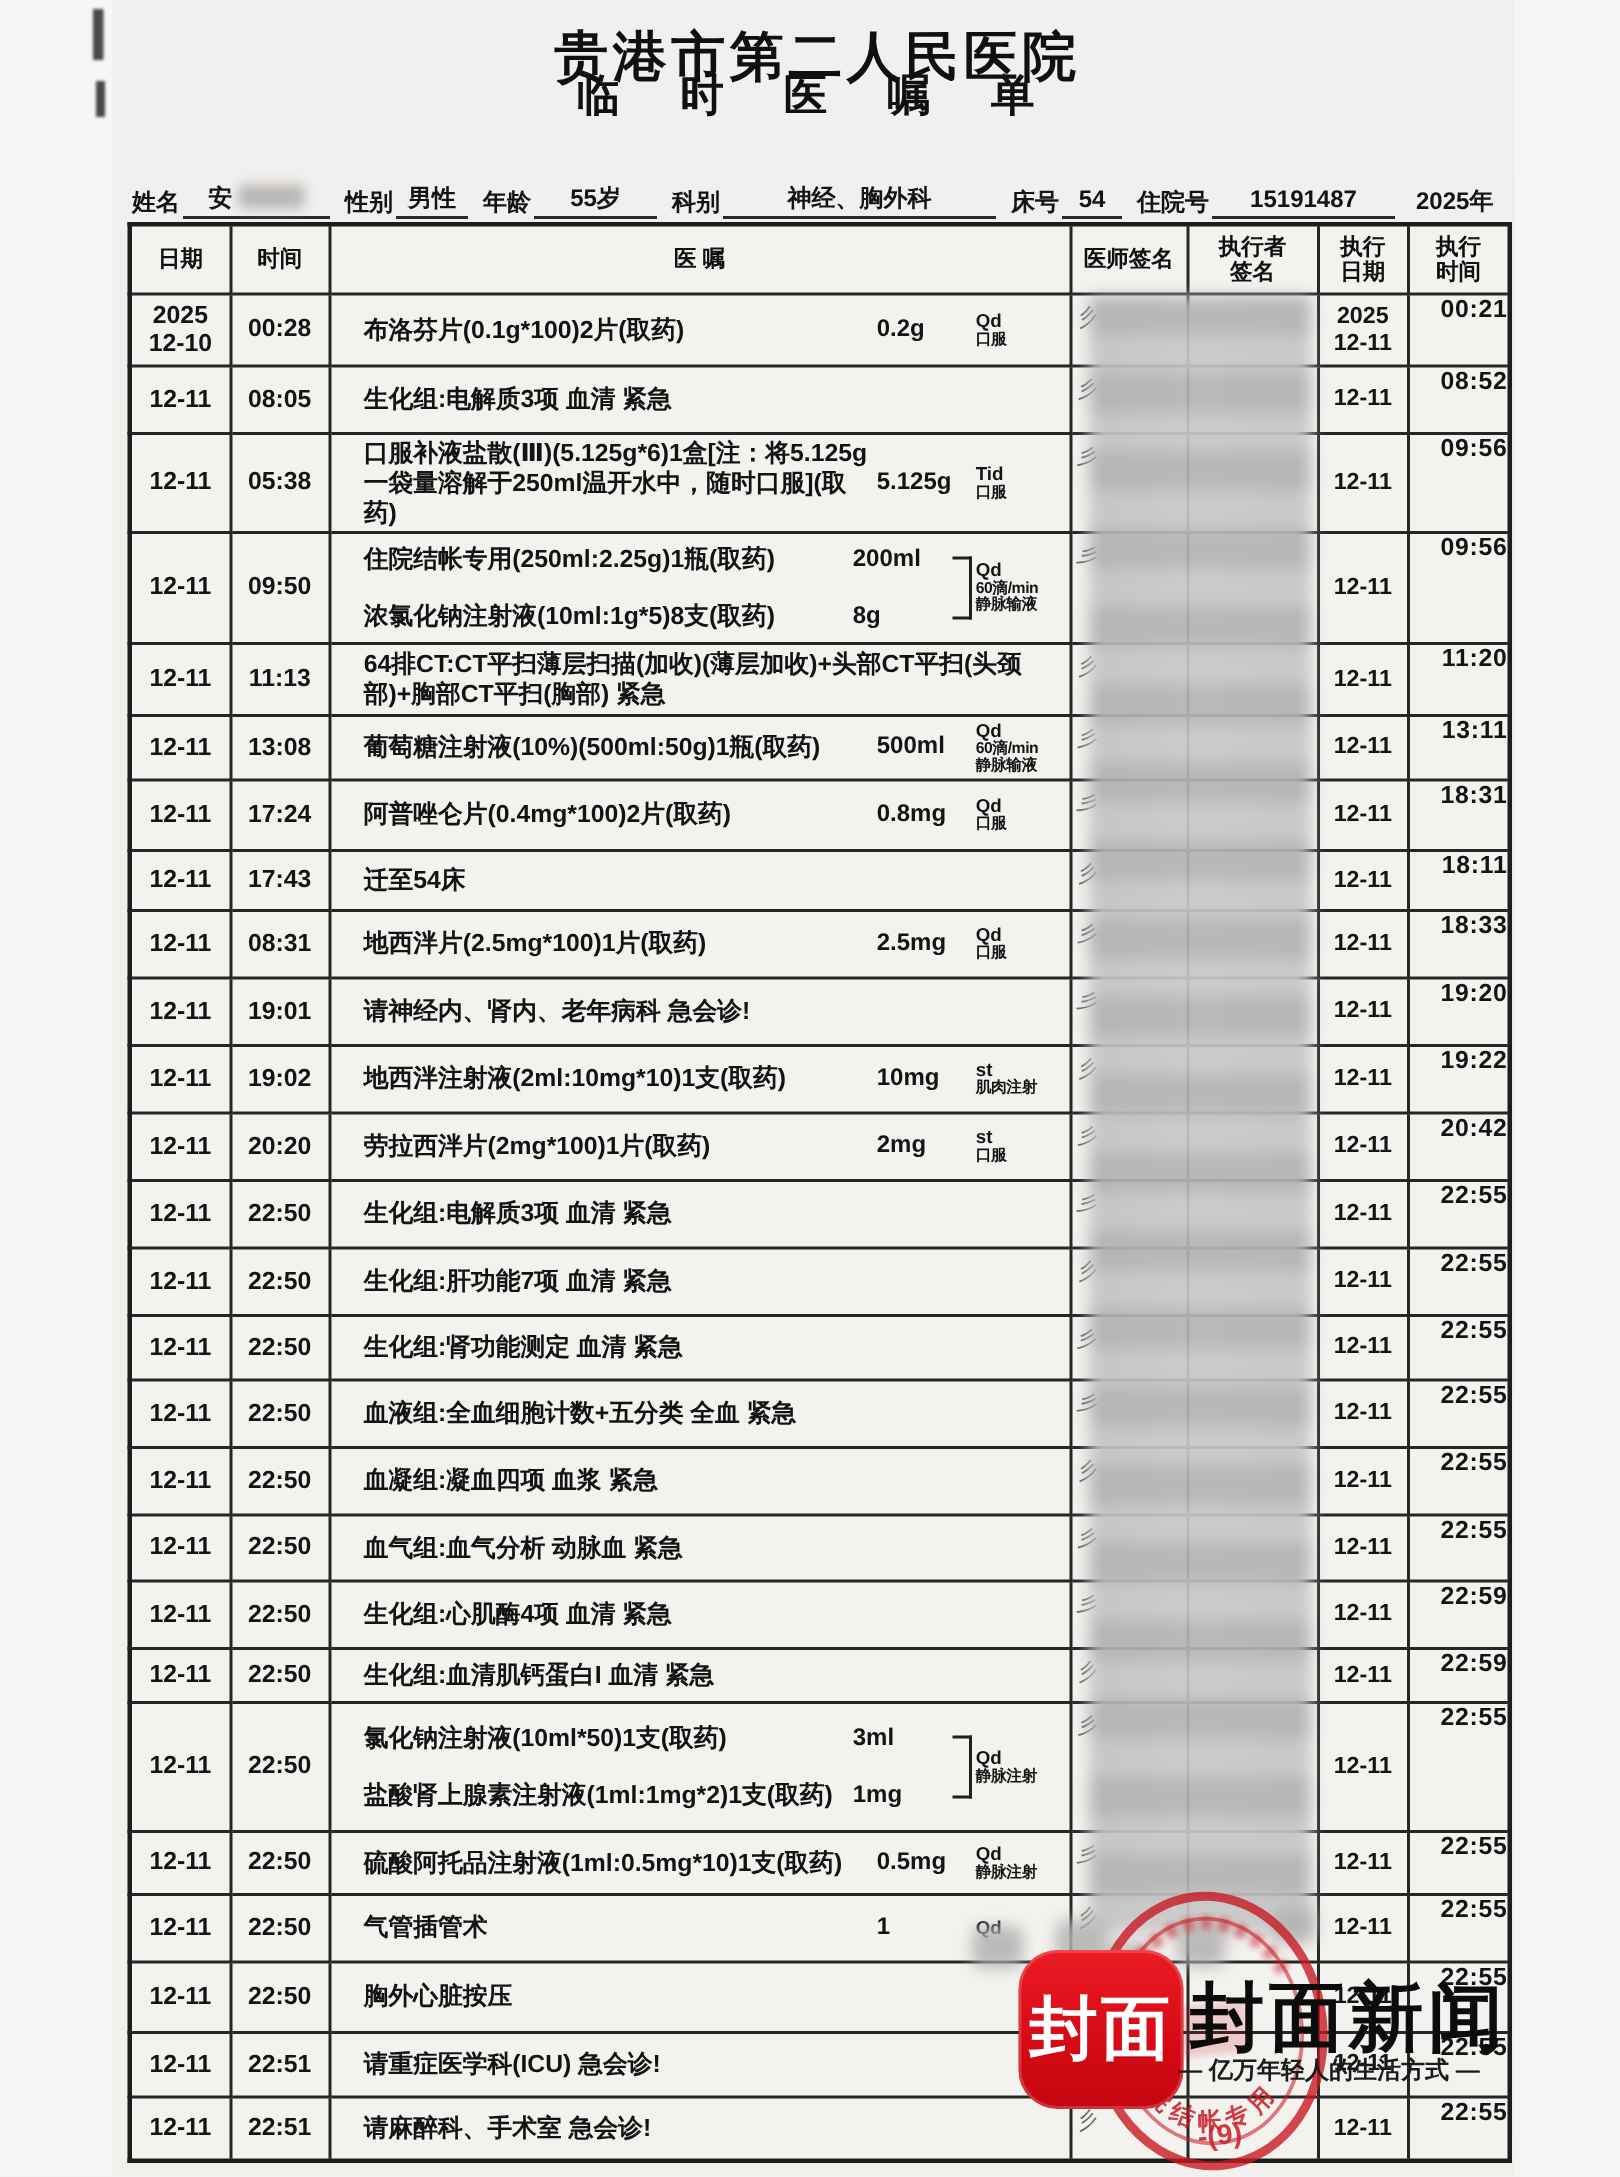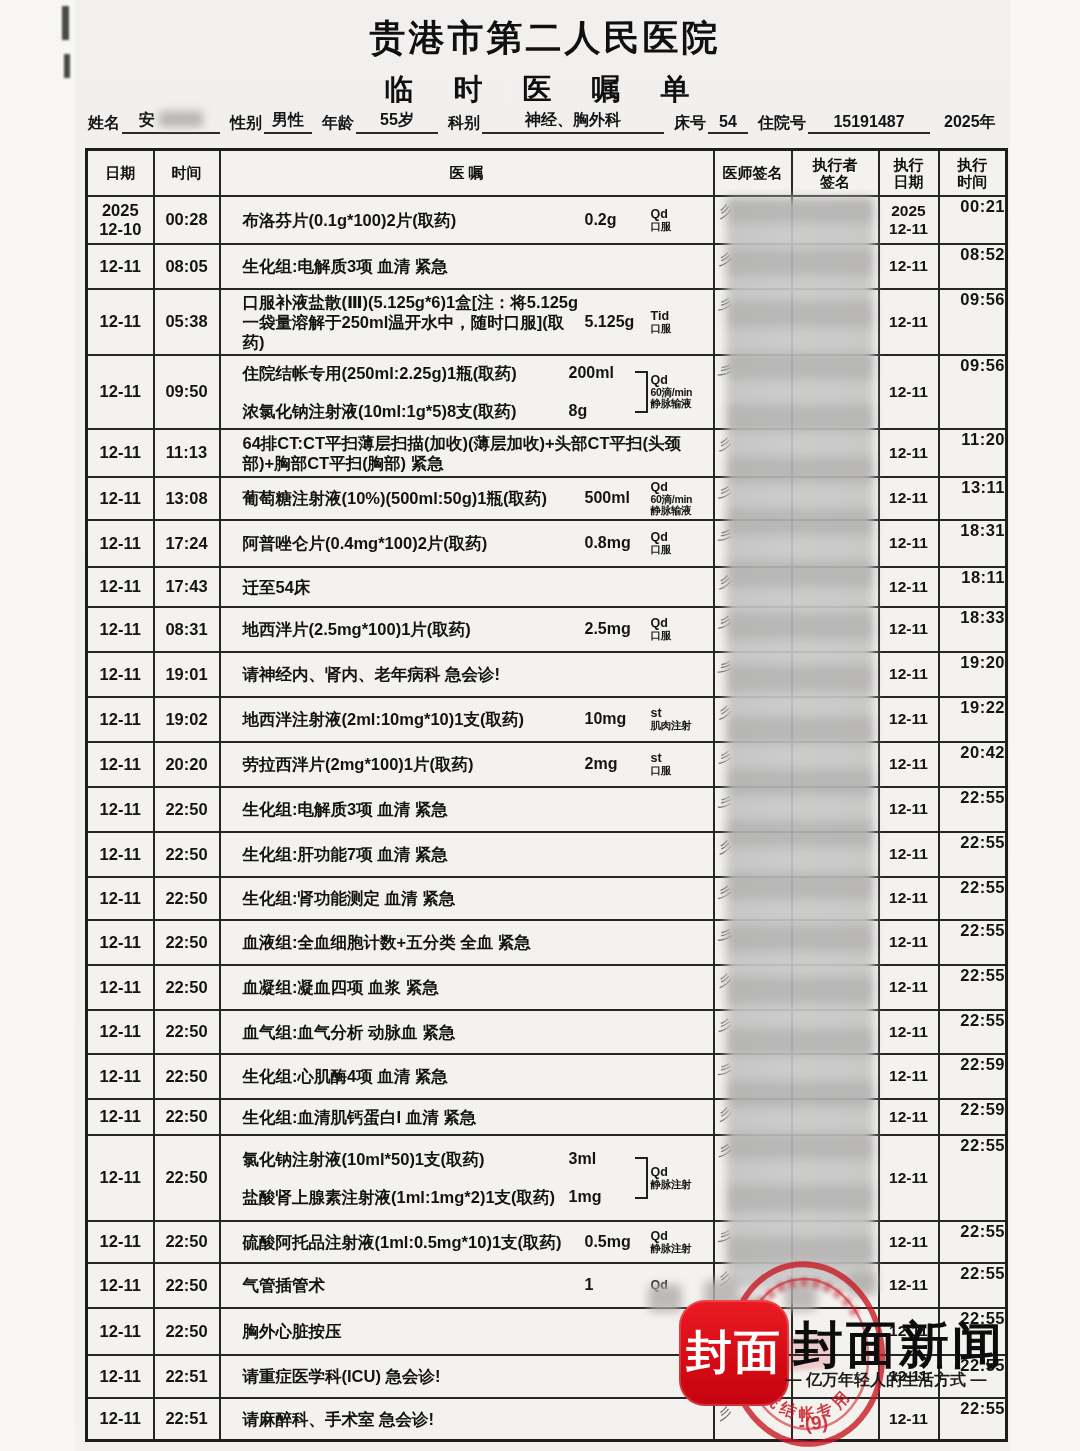--- a/index.html
+++ b/index.html
@@ -5,25 +5,25 @@
   html,body{margin:0;padding:0;}
   body{width:1080px;height:1451px;position:relative;overflow:hidden;
        background:#f7f6f5;font-family:"Liberation Sans","DejaVu Sans",sans-serif;color:#141414;}
   .paper{position:absolute;left:75px;top:0;width:935px;height:1451px;
          background:linear-gradient(180deg,#f2f0ee 0%,#f1efec 40%,#f3f1ee 100%);}
   .edge-mark{position:absolute;background:#2b2b2b;filter:blur(1px);opacity:.85;}
 
   
   .title{position:absolute;left:85px;top:14px;width:920px;text-align:center;
          font-size:36px;font-weight:800;letter-spacing:3px;color:#101010;}
-  .subtitle{position:absolute;left:85px;top:70px;width:920px;text-align:center;
+  .subtitle{position:absolute;left:85px;top:44px;width:920px;text-align:center;
             font-size:29px;font-weight:800;letter-spacing:16px;color:#101010;}
 
   
-  .patient{position:absolute;left:88px;top:102px;width:915px;height:32px;
+  .patient{position:absolute;left:88px;top:114px;width:915px;height:32px;
            display:flex;align-items:flex-end;font-size:16px;font-weight:700;white-space:nowrap;}
   .patient .lab{margin:0 2px 0 10px;}
   .patient .lab:first-child{margin-left:0;}
   .patient .val{border-bottom:2px solid #2a2a2a;text-align:center;padding:0 3px 1px 3px;}
   .v-name{min-width:92px;text-align:left;position:relative;}
   .name-blur{display:inline-block;width:44px;height:16px;background:#b9b7b5;border-radius:3px;
              filter:blur(4px);vertical-align:-2px;}
   .v-gender{min-width:42px;}
   .v-age{min-width:76px;}
   .v-dept{min-width:176px;}

